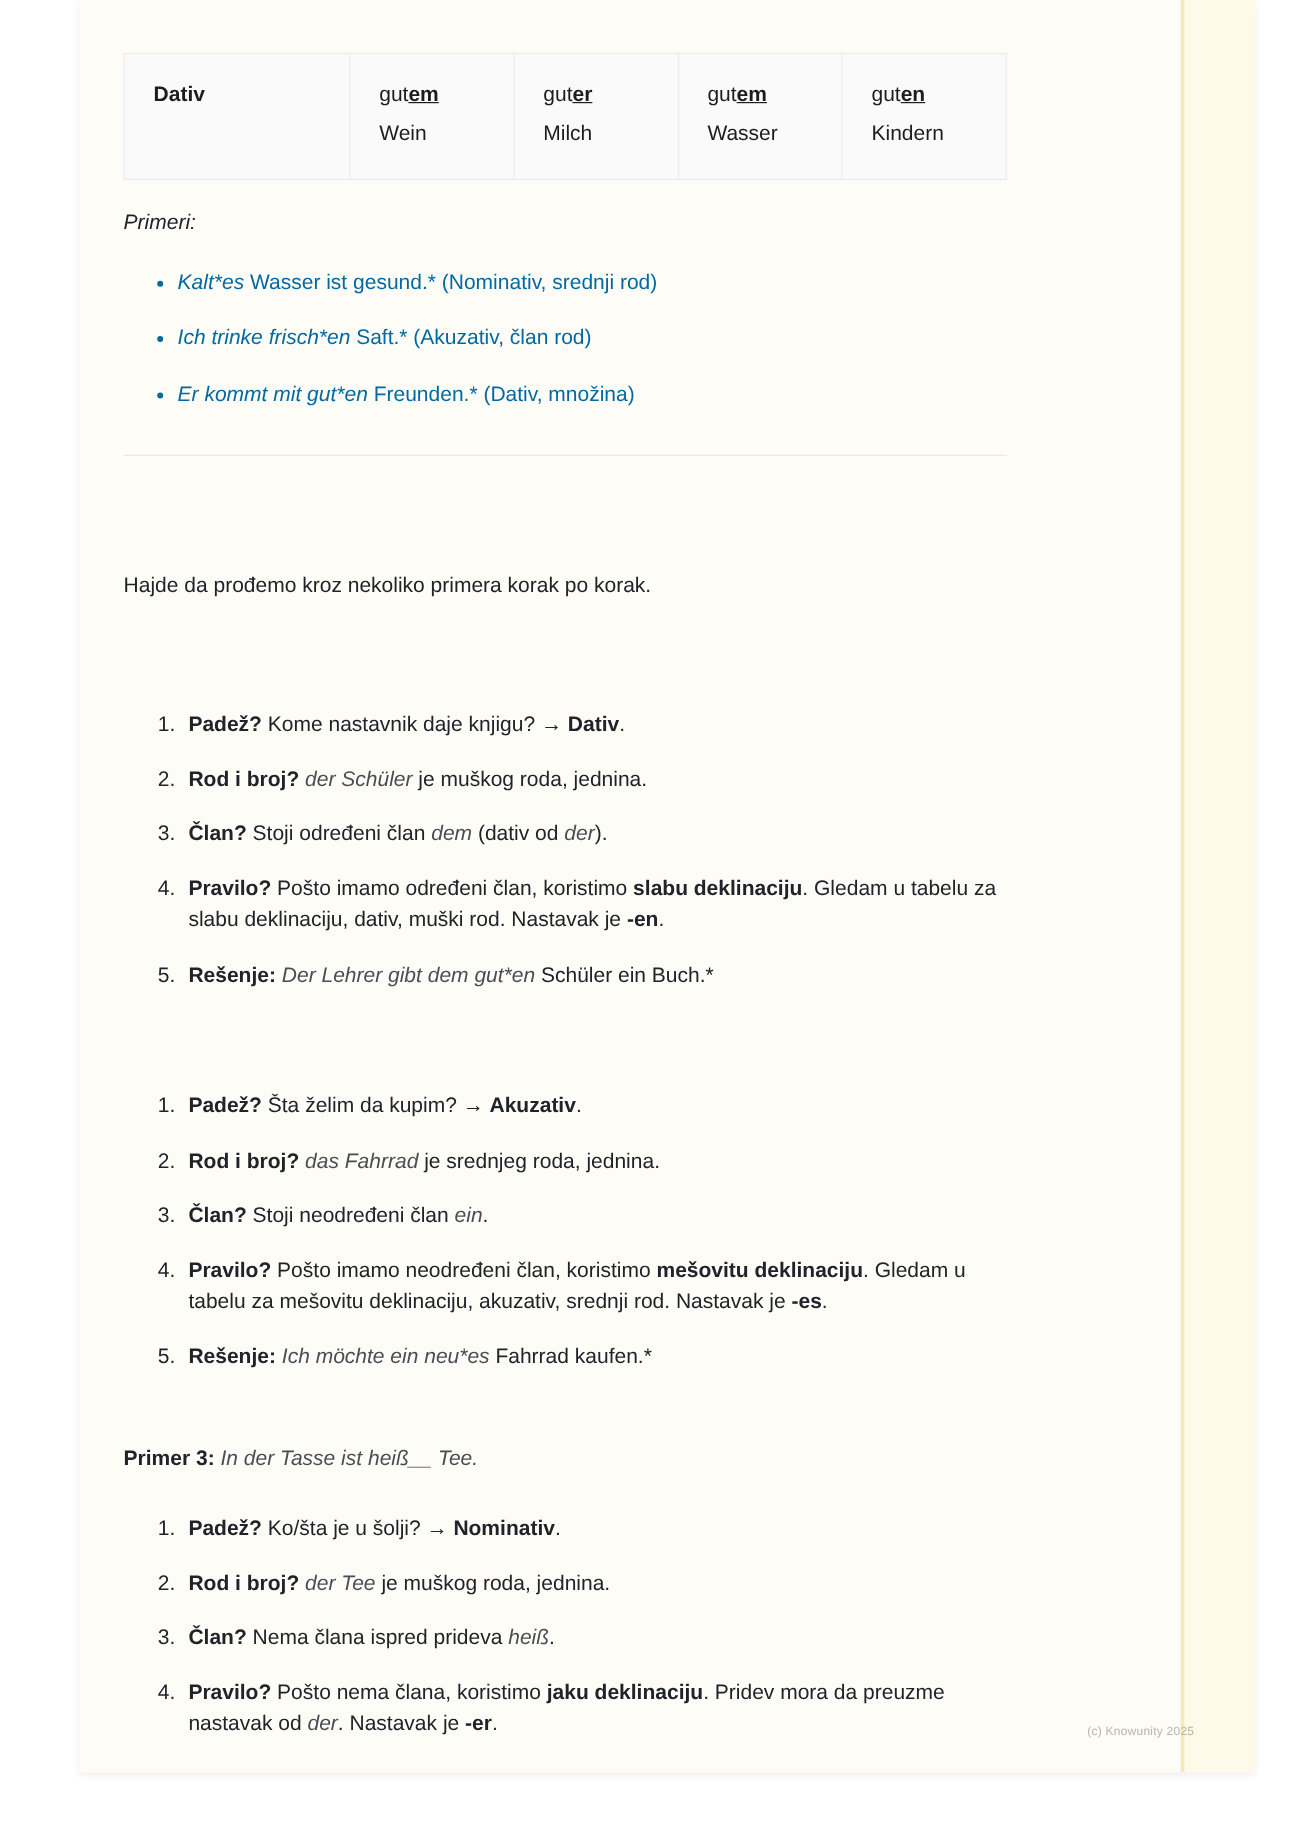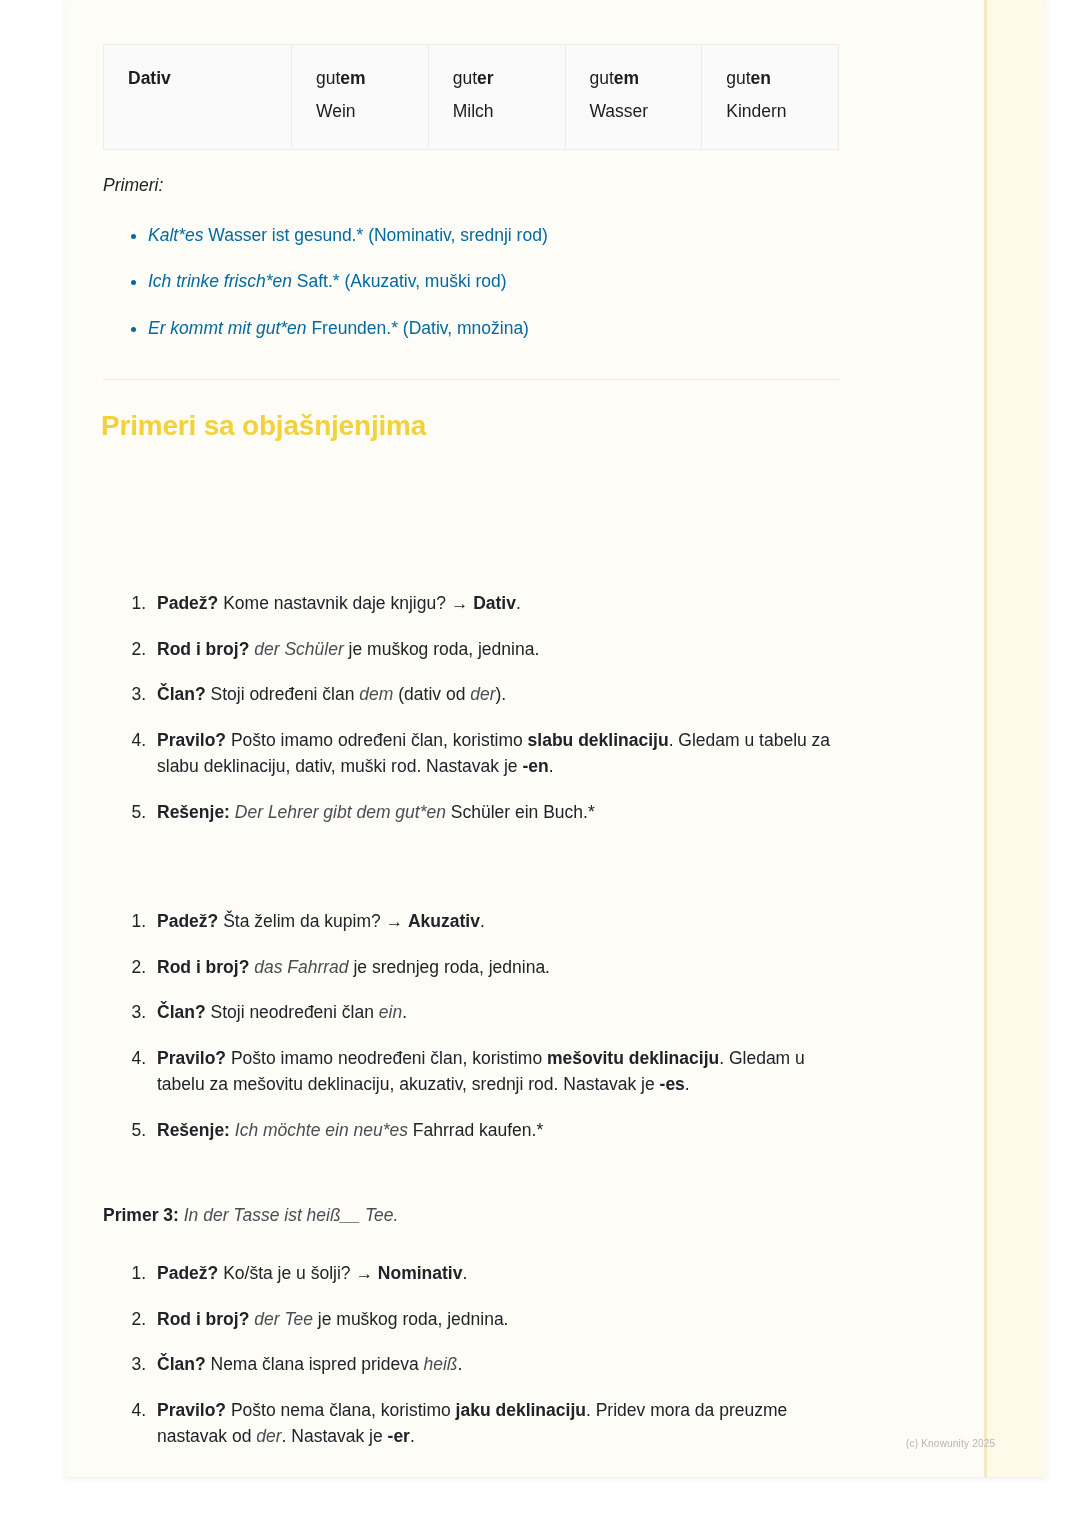--- a/index.html
+++ b/index.html
@@ -56,20 +56,21 @@
   }
   .decl-table td.case-cell {
     font-weight: 700;
     width: 143px;
   }
   .decl-table td .form {
     display: block;
   }
   .decl-table td .form b {
     font-weight: 700;
+    text-decoration: underline;
   }
   .decl-table td .noun {
     display: block;
   }
 
   
   .intro-label {
     position: absolute;
     left: 37px;
     top: 175px;
@@ -195,28 +196,28 @@
           <span class="noun">Kindern</span>
         </td>
       </tr>
     </tbody>
   </table>
 
   <div class="intro-label">Primeri:</div>
 
   <ul class="examples">
     <li><i>Kalt*es</i><span> Wasser ist gesund.* (Nominativ, srednji rod)</span></li>
-    <li><i>Ich trinke frisch*en</i><span> Saft.* (Akuzativ, muški rod)</span></li>
+    <li><i>Ich trinke frisch*en</i><span> Saft.* (Akuzativ, član rod)</span></li>
     <li><i>Er kommt mit gut*en</i><span> Freunden.* (Dativ, množina)</span></li>
   </ul>
 
   <hr class="divider">
 
-  <h2 class="section-title">Primeri sa objašnjenjima</h2>
-
+
+  <div class="lead">Hajde da prođemo kroz nekoliko primera korak po korak.</div>
 
   <ol class="steps" id="primer1-steps">
     <li><b>Padež?</b><span> Kome nastavnik daje knjigu? → </span><b>Dativ</b><span>.</span></li>
     <li><b>Rod i broj?</b><span> </span><i>der Schüler</i><span> je muškog roda, jednina.</span></li>
     <li><b>Član?</b><span> Stoji određeni član </span><i>dem</i><span> (dativ od </span><i>der</i><span>).</span></li>
     <li><b>Pravilo?</b><span> Pošto imamo određeni član, koristimo </span><b>slabu deklinaciju</b><span>. Gledam u tabelu za slabu deklinaciju, dativ, muški rod. Nastavak je </span><b>-en</b><span>.</span></li>
     <li><b>Rešenje:</b><span> </span><i>Der Lehrer gibt dem gut*en</i><span> Schüler ein Buch.*</span></li>
   </ol>
 
   <ol class="steps" id="primer2-steps">

